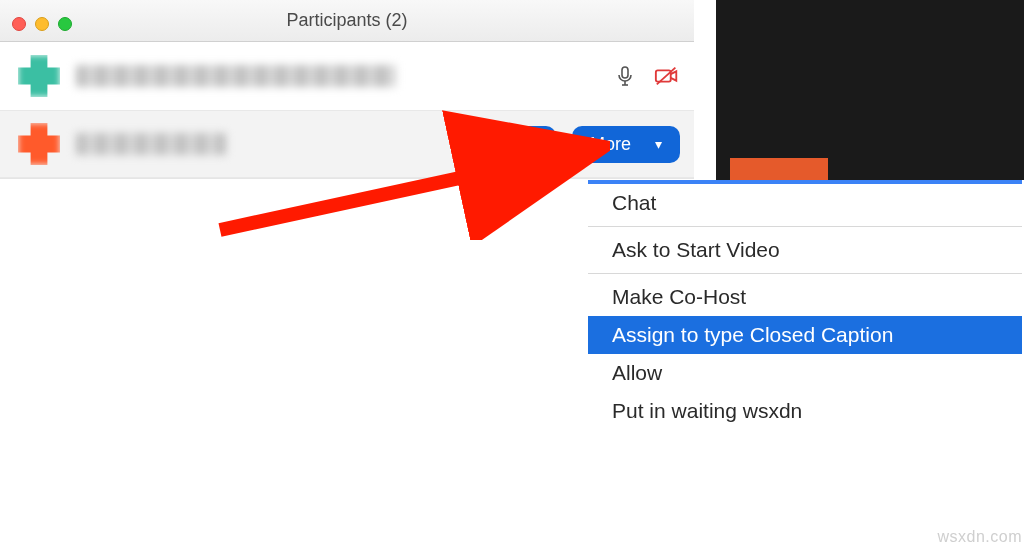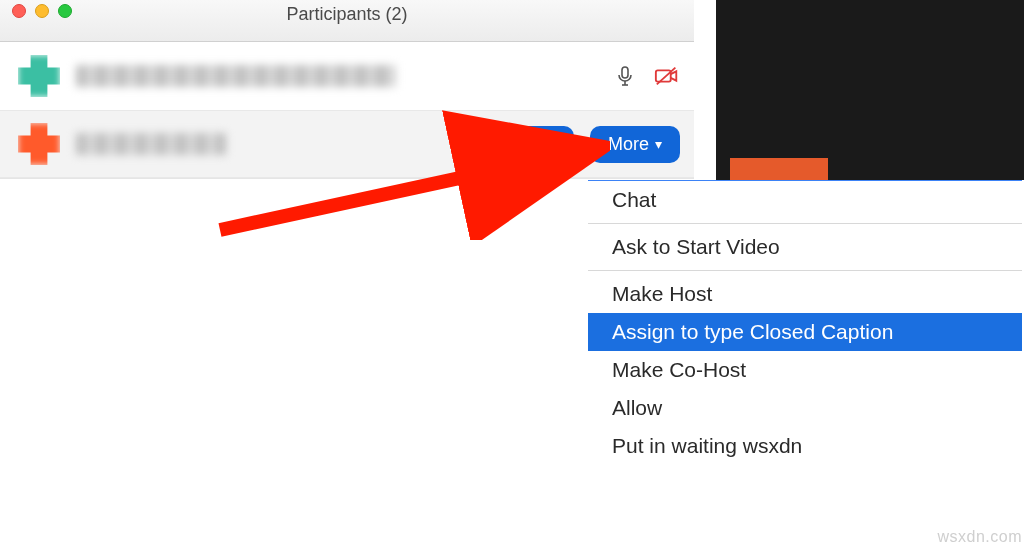--- a/index.html
+++ b/index.html
@@ -33,22 +33,22 @@
       left: 0;
       width: 694px;
       background: #ffffff;
       border-bottom: 1px solid #e5e5e5;
     }
     .titlebar {
       height: 42px;
       background: linear-gradient(#f8f8f8, #ececec);
       border-bottom: 1px solid #d0d0d0;
       display: flex;
-      align-items: flex-start;
-      padding: 4px 12px;
+      align-items: flex-end;
+      padding: 10px 12px;
       position: relative;
     }
     .traffic-lights {
       display: flex;
       gap: 9px;
     }
     .traffic-light {
       width: 14px;
       height: 14px;
       border-radius: 50%;
@@ -110,30 +110,30 @@
       background: #1166d8;
       color: #fff;
       border: none;
       border-radius: 10px;
       font-size: 18px;
       padding: 8px 18px;
       font-weight: 500;
       cursor: pointer;
       display: inline-flex;
       align-items: center;
-      gap: 6px;
+      gap: 24px;
     }
     .btn .chev { font-size: 14px; }
     .context-menu {
       position: absolute;
       top: 180px;
       left: 588px;
       width: 434px;
       background: #ffffff;
-      border-top: 1px solid #3b82f6;
+      border-top: 4px solid #3b82f6;
       z-index: 5;
     }
     .menu-item {
       font-size: 21px;
       color: #2a2a2a;
       padding: 7px 24px;
       cursor: default;
     }
     .menu-item.hover {
       background: #1b6fe0;
@@ -211,23 +211,22 @@
       <span class="chev">▾</span>
     </button>
   </div>
 </div>
 
 <div class="context-menu">
   <div class="menu-item">Chat</div>
   <div class="menu-separator"></div>
   <div class="menu-item">Ask to Start Video</div>
   <div class="menu-separator"></div>
-  <div class="menu-item">Make Host</div>
+  <div class="menu-item">Make Co-Host</div>
   <div class="menu-item hover">Assign to type Closed Caption</div>
-  <div class="menu-item">Make Co-Host</div>
   <div class="menu-item">Allow</div>
   <div class="menu-item">Put in waiting wsxdn</div>
 </div>
 
 <svg class="arrow" viewBox="0 0 400 130">
   <defs>
     <marker id="ah" markerWidth="12" markerHeight="12" refX="9" refY="5" orient="auto">
       <polygon points="0,0 12,5 0,10" fill="#ff1a00"></polygon>
     </marker>
   </defs>

